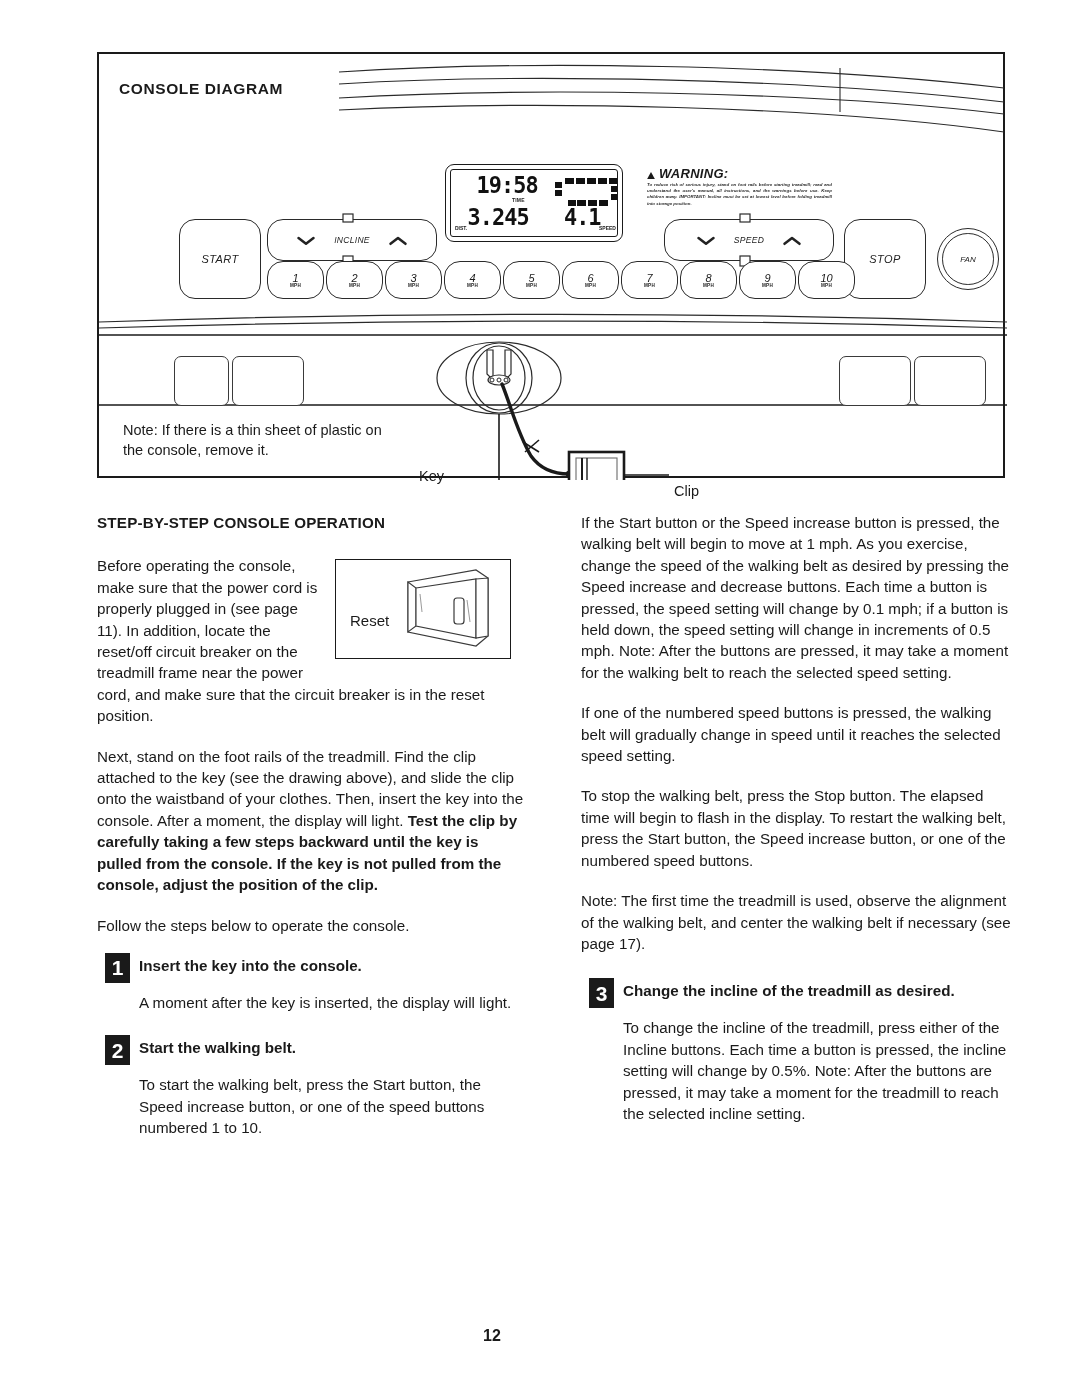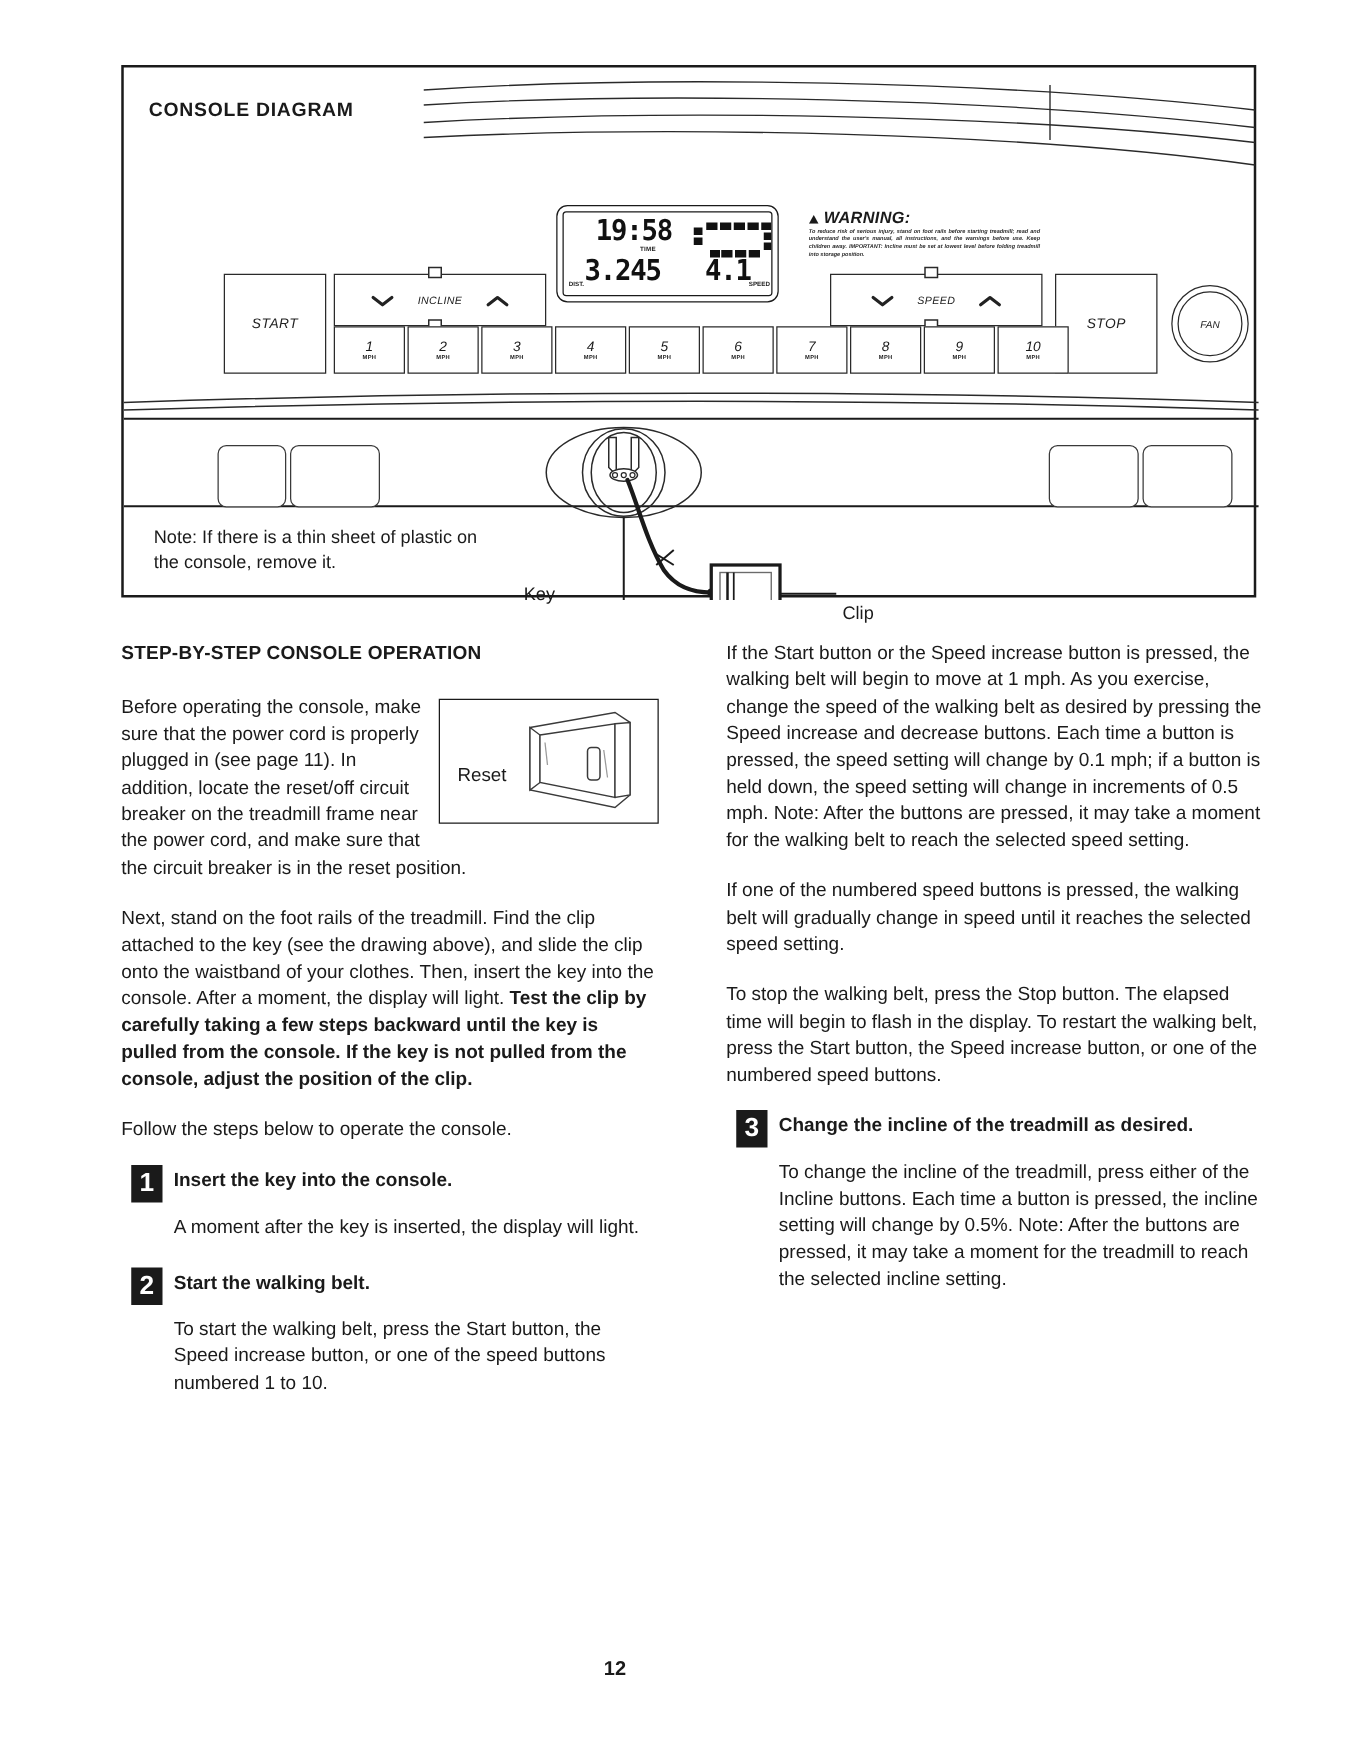--- a/index.html
+++ b/index.html
@@ -114,21 +114,21 @@
     font-size: 4.4px; line-height: 6.2px;
     font-style: italic; font-weight: bold;
     color: #2b2b2b;
     text-align: justify;
   }
 
   
   .btn {
     position: absolute;
     border: 1.4px solid #2a2a2a;
-    border-radius: 0;
+    border-radius: 16px;
     background: #fff;
     display: flex; align-items: center; justify-content: center;
   }
   .btn-lbl {
     font-size: 11px; font-style: italic; color: #222;
     letter-spacing: .4px;
   }
   .numbtn { display: flex; flex-direction: column; align-items: center; justify-content: center; }
   .numbtn .n { font-size: 11px; font-style: italic; line-height: 12px; }
   .numbtn .u { font-size: 4.6px; font-weight: bold; letter-spacing: .2px; margin-top: -1px; }
@@ -188,21 +188,21 @@
     letter-spacing: .2px;
     margin: 0 0 22px 0;
   }
   p { margin: 0 0 19px 0; }
   .b { font-weight: bold; }
 
   .wrapfig {
     float: right;
     width: 176px; height: 100px;
     border: 1.6px solid #1a1a1a;
-    margin: 4px 0 6px 14px;
+    margin: 4px 16px 6px 14px;
     position: relative;
     background: #fff;
   }
   .reset-lbl {
     position: absolute; left: 14px; top: 50px;
     font-size: 15px; color: #1a1a1a;
   }
 
   .step {
     position: relative;
@@ -466,20 +466,21 @@
       <span class="badge">2</span>
       <span class="step-title">Start the walking belt.</span>
     </div>
     <div class="step-body">To start the walking belt, press the Start button, the Speed increase button, or one of the speed buttons numbered 1 to 10.</div>
   </div>
 
   <div class="col col-right">
     <p>If the Start button or the Speed increase button is pressed, the walking belt will begin to move at 1 mph. As you exercise, change the speed of the walking belt as desired by pressing the Speed increase and decrease buttons. Each time a button is pressed, the speed setting will change by 0.1 mph; if a button is held down, the speed setting will change in increments of 0.5 mph. Note: After the buttons are pressed, it may take a moment for the walking belt to reach the selected speed setting.</p>
     <p>If one of the numbered speed buttons is pressed, the walking belt will gradually change in speed until it reaches the selected speed setting.</p>
     <p>To stop the walking belt, press the Stop button. The elapsed time will begin to flash in the display. To restart the walking belt, press the Start button, the Speed increase button, or one of the numbered speed buttons.</p>
+    <p style="margin-bottom:26px;">Note: The first time the treadmill is used, observe the alignment of the walking belt, and center the walking belt if necessary (see page 17).</p>
 
     <div class="step">
       <span class="badge">3</span>
       <span class="step-title">Change the incline of the treadmill as desired.</span>
     </div>
     <div class="step-body">To change the incline of the treadmill, press either of the Incline buttons. Each time a button is pressed, the incline setting will change by 0.5%. Note: After the buttons are pressed, it may take a moment for the treadmill to reach the selected incline setting.</div>
   </div>
 
   <div class="pagenum">12</div>
 </div>

